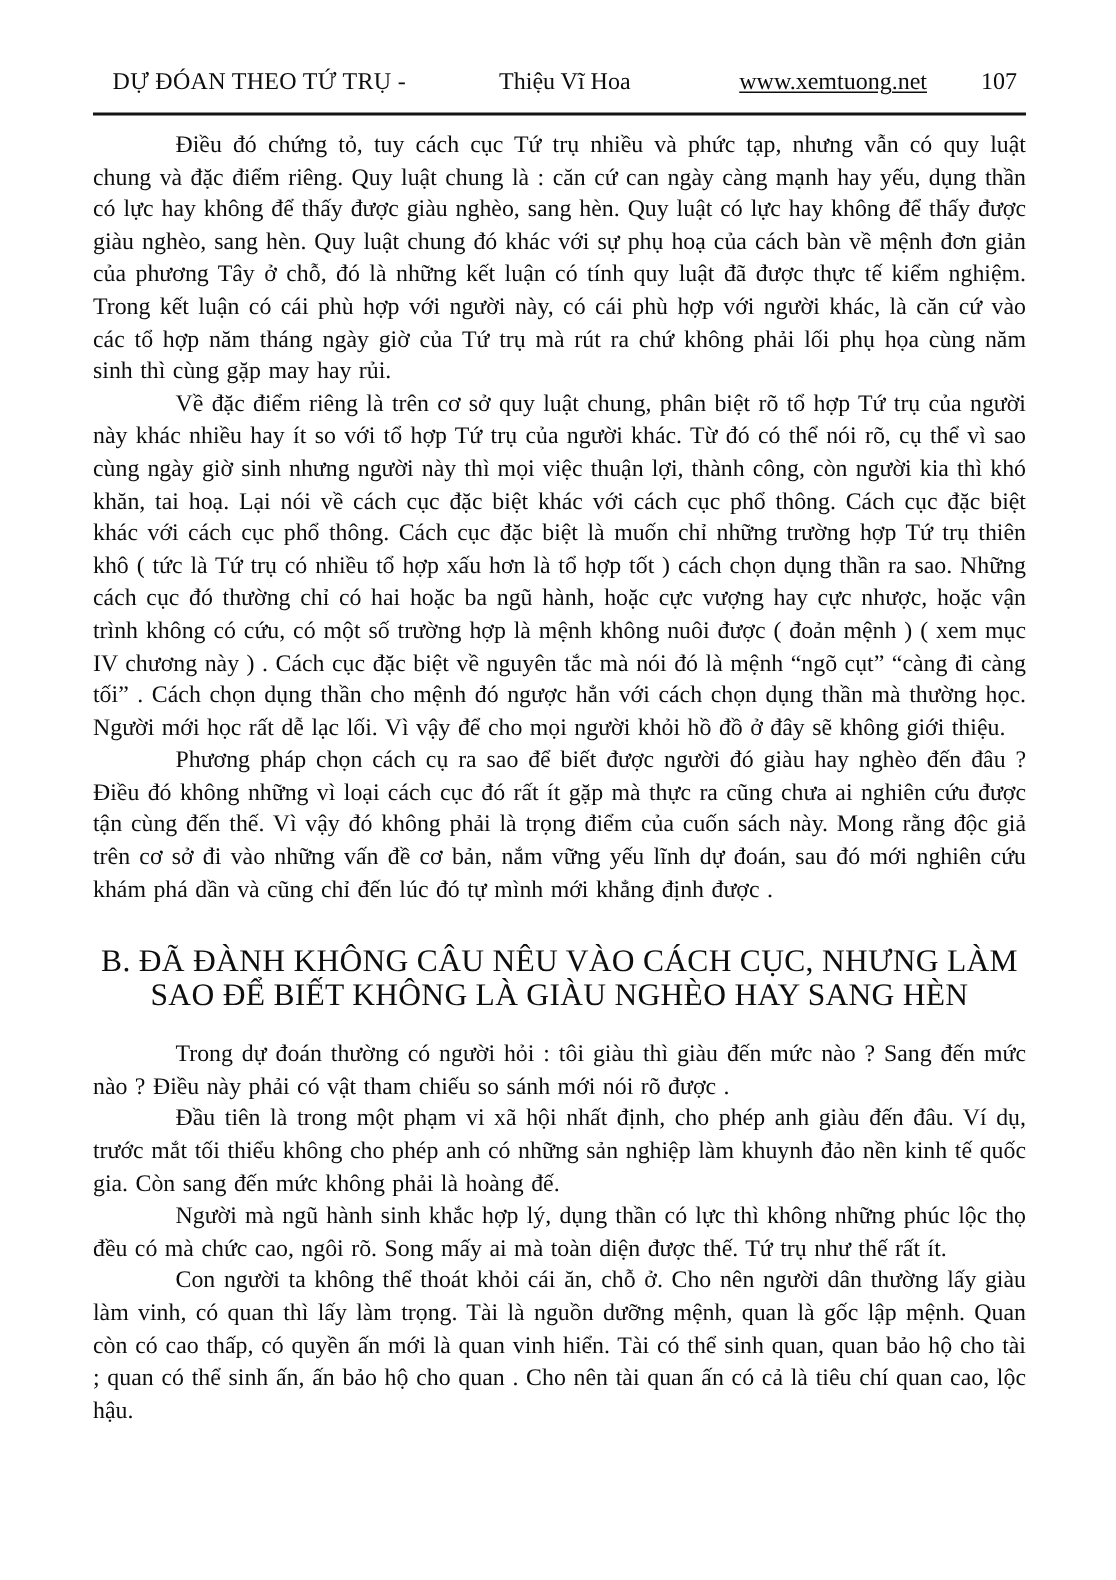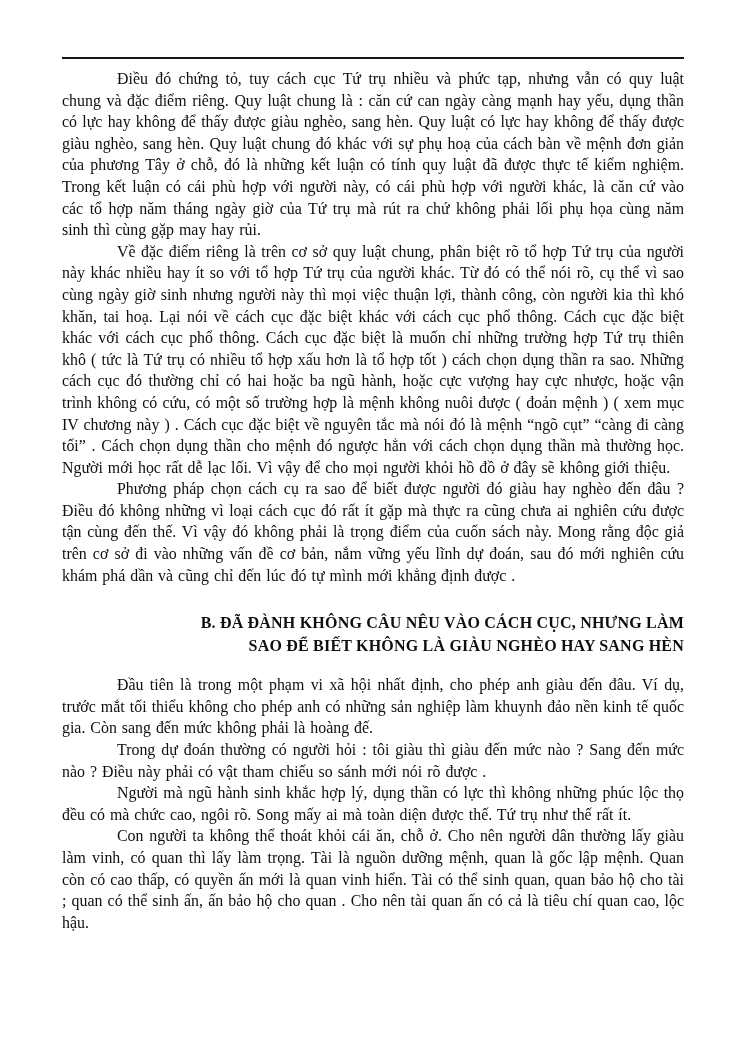--- a/index.html
+++ b/index.html
@@ -58,44 +58,50 @@
     text-align: justify;
   }
   .body-text p {
     margin: 0;
     text-indent: 55px;
     word-spacing: 1px;
   }
   
   .section-heading {
     margin: 25px 0 17px 0;
-    text-align: right;
-    font-weight: bold;
-    font-size: 16px;
+    text-align: center;
+    font-weight: normal;
+    font-size: 21px;
     line-height: 23px;
     letter-spacing: 0.2px;
   }
 </style>
 </head>
 <body>
 
 <div class="page">
 
+  <div class="header">
+    <span class="book-title">DỰ ĐÓAN THEO TỨ TRỤ -</span>
+    <span class="author">Thiệu Vĩ  Hoa</span>
+    <span class="website">www.xemtuong.net</span>
+    <span class="page-number">107</span>
+  </div>
 
   <hr class="header-rule">
 
   <div class="body-text">
     <p>Điều đó chứng tỏ, tuy cách cục Tứ trụ nhiều và phức tạp, nhưng vẫn có quy luật chung và đặc điểm riêng. Quy luật chung là : căn cứ can ngày càng mạnh hay yếu, dụng thần có lực hay không để thấy được giàu nghèo, sang hèn. Quy luật có lực hay không để thấy được giàu nghèo, sang hèn. Quy luật chung đó khác với sự phụ hoạ của cách bàn về mệnh đơn giản của phương Tây ở chỗ, đó là những kết luận có tính quy luật đã được  thực tế kiểm nghiệm. Trong kết luận có cái phù hợp  với người này, có cái phù hợp với người khác, là căn cứ vào các tổ hợp năm tháng ngày giờ của Tứ trụ mà rút ra chứ không phải lối phụ họa cùng năm sinh thì cùng gặp may hay rủi.</p>
     <p>Về đặc điểm riêng là trên cơ sở quy luật chung, phân biệt rõ tổ hợp Tứ trụ của người này khác nhiều hay ít so với tổ hợp Tứ trụ của người khác. Từ đó có thể nói rõ, cụ thể vì sao cùng ngày giờ sinh nhưng người này thì mọi việc thuận lợi, thành công, còn người kia thì khó khăn, tai hoạ. Lại nói về cách cục đặc biệt khác với cách cục phổ thông. Cách cục đặc biệt khác với cách cục phổ thông. Cách cục đặc biệt là muốn chỉ những trường hợp Tứ trụ thiên khô ( tức là Tứ trụ  có nhiều tổ hợp xấu hơn là tổ hợp tốt ) cách chọn dụng thần ra sao. Những cách cục đó thường chỉ có hai hoặc ba ngũ hành, hoặc cực vượng hay cực nhược, hoặc vận trình không có cứu, có một số trường hợp  là mệnh không nuôi được  ( đoản mệnh ) ( xem mục IV chương này ) . Cách cục đặc biệt về nguyên tắc mà nói đó là mệnh “ngõ cụt” “càng đi càng tối” . Cách chọn dụng thần cho mệnh đó ngược hẳn với cách chọn dụng thần mà thường học. Người mới học rất dễ lạc lối. Vì vậy để cho mọi người khỏi hồ đồ ở đây sẽ không giới thiệu.</p>
     <p>Phương pháp chọn cách cụ ra sao để biết được người đó giàu hay nghèo đến đâu ? Điều đó không những vì loại cách cục đó rất ít gặp mà thực ra  cũng chưa ai nghiên cứu được tận cùng đến thế. Vì vậy đó không phải là trọng điểm của cuốn sách này. Mong rằng độc giả trên cơ sở đi vào những vấn đề cơ bản, nắm vững yếu lĩnh dự đoán, sau đó mới nghiên cứu khám phá dần và cũng chỉ đến lúc đó tự mình mới khẳng định được .</p>
 
     <div class="section-heading">
       <div>B. ĐÃ ĐÀNH KHÔNG CÂU NÊU VÀO CÁCH CỤC, NHƯNG LÀM</div>
       <div>SAO ĐỂ BIẾT KHÔNG LÀ GIÀU NGHÈO HAY SANG HÈN</div>
     </div>
 
+    <p>Trong dự đoán thường có người hỏi : tôi giàu thì giàu đến mức nào ? Sang đến mức nào ? Điều này phải có vật tham chiếu so sánh mới nói rõ được .</p>
     <p>Đầu tiên là trong một phạm vi xã hội nhất định, cho phép anh giàu đến đâu. Ví dụ, trước mắt tối thiểu không cho phép anh có những sản nghiệp làm khuynh đảo nền kinh tế quốc gia. Còn sang đến mức không phải là hoàng đế.</p>
-    <p>Trong dự đoán thường có người hỏi : tôi giàu thì giàu đến mức nào ? Sang đến mức nào ? Điều này phải có vật tham chiếu so sánh mới nói rõ được .</p>
     <p>Người mà ngũ hành sinh khắc hợp lý, dụng thần có lực thì không những phúc lộc thọ đều có mà chức cao, ngôi rõ. Song mấy ai mà toàn diện được thế. Tứ trụ như thế rất ít.</p>
     <p>Con người ta không thể thoát khỏi cái ăn, chỗ ở. Cho nên người dân thường lấy giàu làm vinh, có quan thì lấy làm trọng. Tài là nguồn dưỡng mệnh, quan là  gốc lập mệnh. Quan còn có cao thấp, có quyền ấn mới là quan vinh hiển. Tài có thể sinh quan, quan bảo hộ cho tài ; quan có thể sinh ấn, ấn bảo hộ cho quan . Cho nên tài quan ấn có cả là tiêu chí quan cao, lộc hậu.</p>
   </div>
 
 </div>
 
 </body></html>

